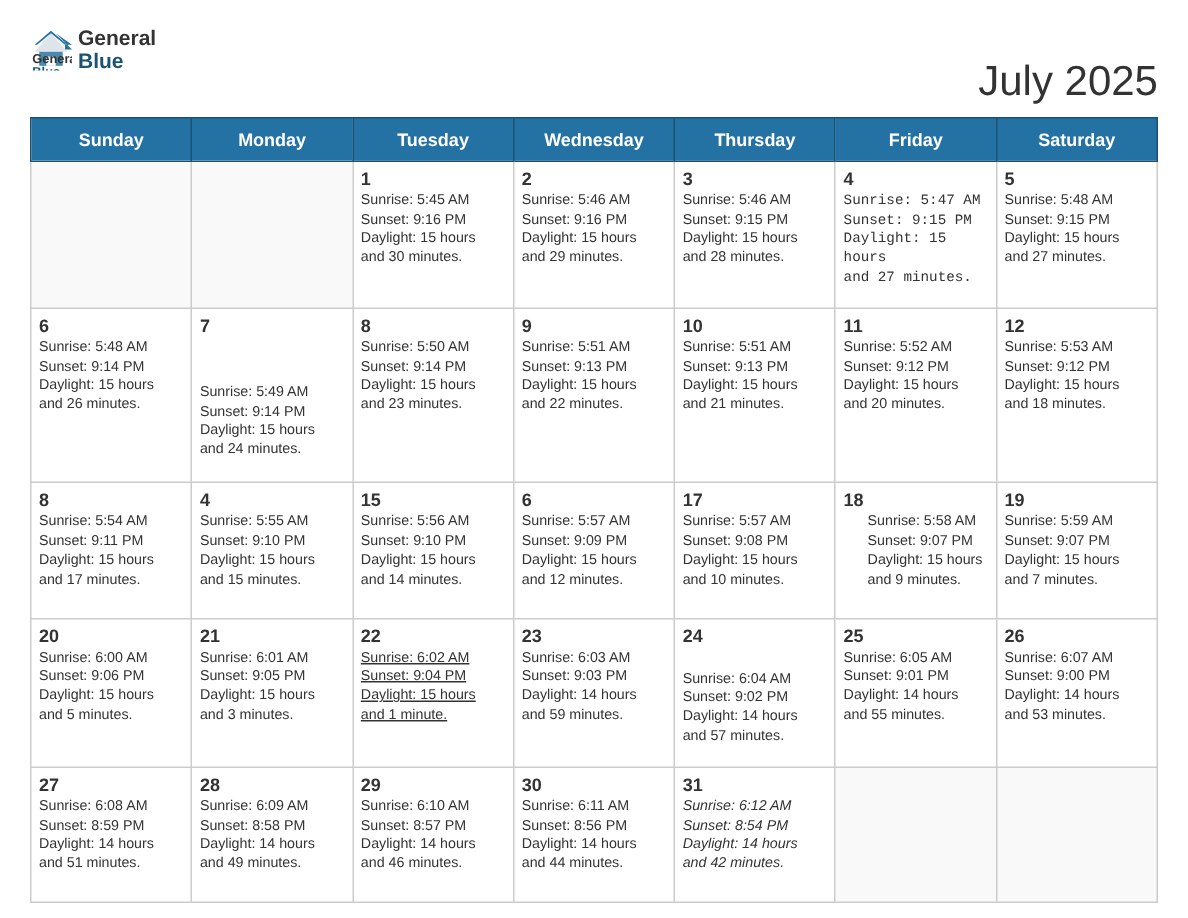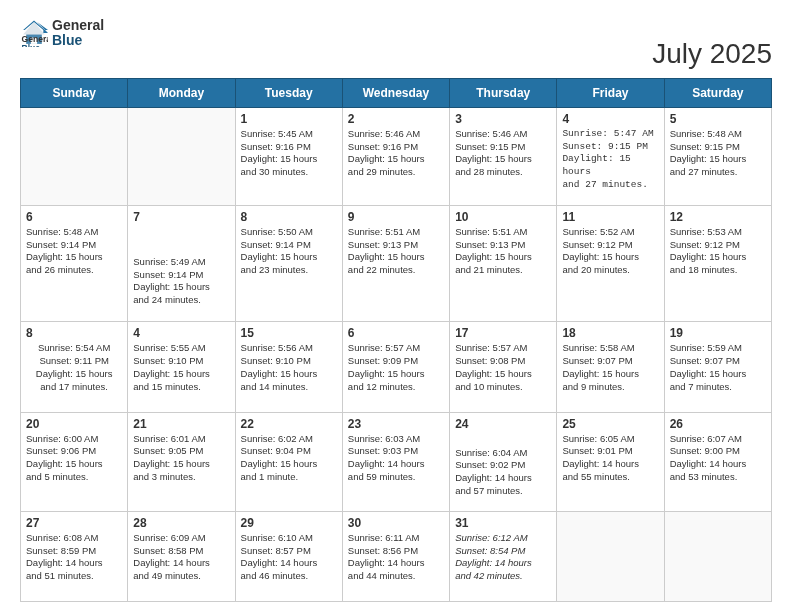--- a/index.html
+++ b/index.html
@@ -228,21 +228,21 @@
             <span class="day-number">12</span>
             <div class="day-info" style="white-space: pre-line;">Sunrise: 5:53 AM
 Sunset: 9:12 PM
 Daylight: 15 hours
 and 18 minutes.</div>
           </td>
         </tr>
         <tr>
           <td>
             <span class="day-number">8</span>
-            <div class="day-info" style="white-space: pre-line; text-align: center;">Sunrise: 5:54 AM
+            <div class="day-info" style="white-space: pre-line;">Sunrise: 5:54 AM
 Sunset: 9:11 PM
 Daylight: 15 hours
 and 17 minutes.</div>
           </td>
           <td>
             <span class="day-number">4</span>
             <div class="day-info" style="white-space: pre-line;">Sunrise: 5:55 AM
 Sunset: 9:10 PM
 Daylight: 15 hours
 and 15 minutes.</div>
@@ -263,21 +263,21 @@
           </td>
           <td>
             <span class="day-number">17</span>
             <div class="day-info" style="white-space: pre-line;">Sunrise: 5:57 AM
 Sunset: 9:08 PM
 Daylight: 15 hours
 and 10 minutes.</div>
           </td>
           <td>
             <span class="day-number">18</span>
-            <div class="day-info" style="white-space: pre-line;">Sunrise: 5:58 AM
+            <div class="day-info" style="white-space: pre-line; margin-left: 16px;">Sunrise: 5:58 AM
 Sunset: 9:07 PM
 Daylight: 15 hours
 and 9 minutes.</div>
           </td>
           <td>
             <span class="day-number">19</span>
             <div class="day-info" style="white-space: pre-line;">Sunrise: 5:59 AM
 Sunset: 9:07 PM
 Daylight: 15 hours
 and 7 minutes.</div>
@@ -293,21 +293,21 @@
           </td>
           <td>
             <span class="day-number">21</span>
             <div class="day-info" style="white-space: pre-line;">Sunrise: 6:01 AM
 Sunset: 9:05 PM
 Daylight: 15 hours
 and 3 minutes.</div>
           </td>
           <td>
             <span class="day-number">22</span>
-            <div class="day-info" style="white-space: pre-line;">Sunrise: 6:02 AM
+            <div class="day-info" style="white-space: pre-line; text-decoration: underline;">Sunrise: 6:02 AM
 Sunset: 9:04 PM
 Daylight: 15 hours
 and 1 minute.</div>
           </td>
           <td>
             <span class="day-number">23</span>
             <div class="day-info" style="white-space: pre-line;">Sunrise: 6:03 AM
 Sunset: 9:03 PM
 Daylight: 14 hours
 and 59 minutes.</div>

